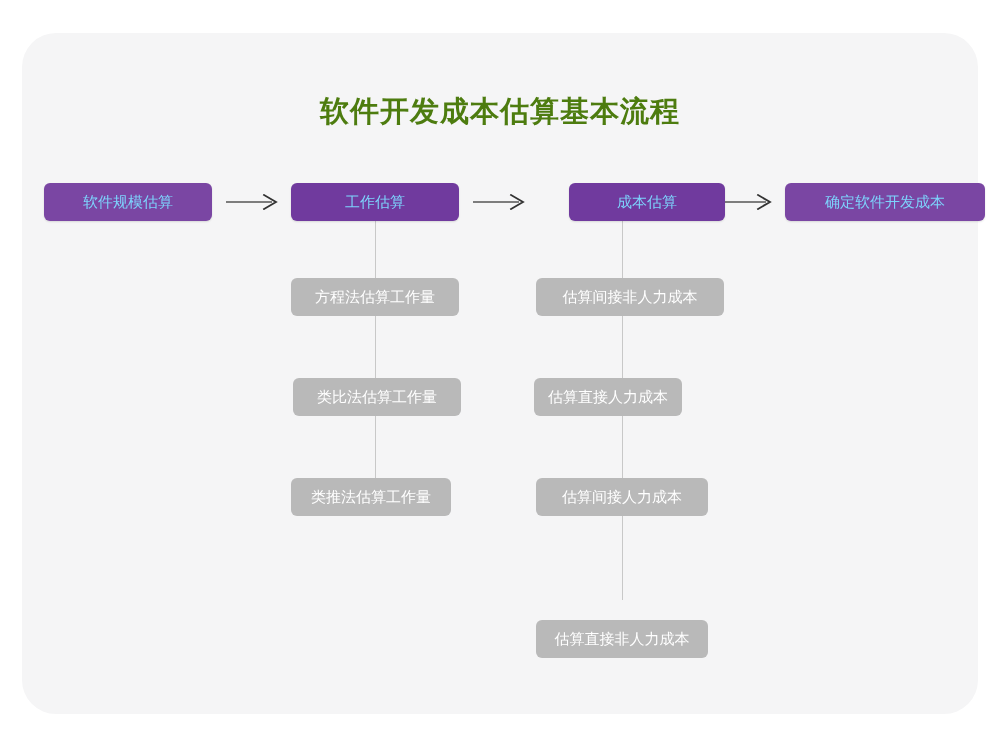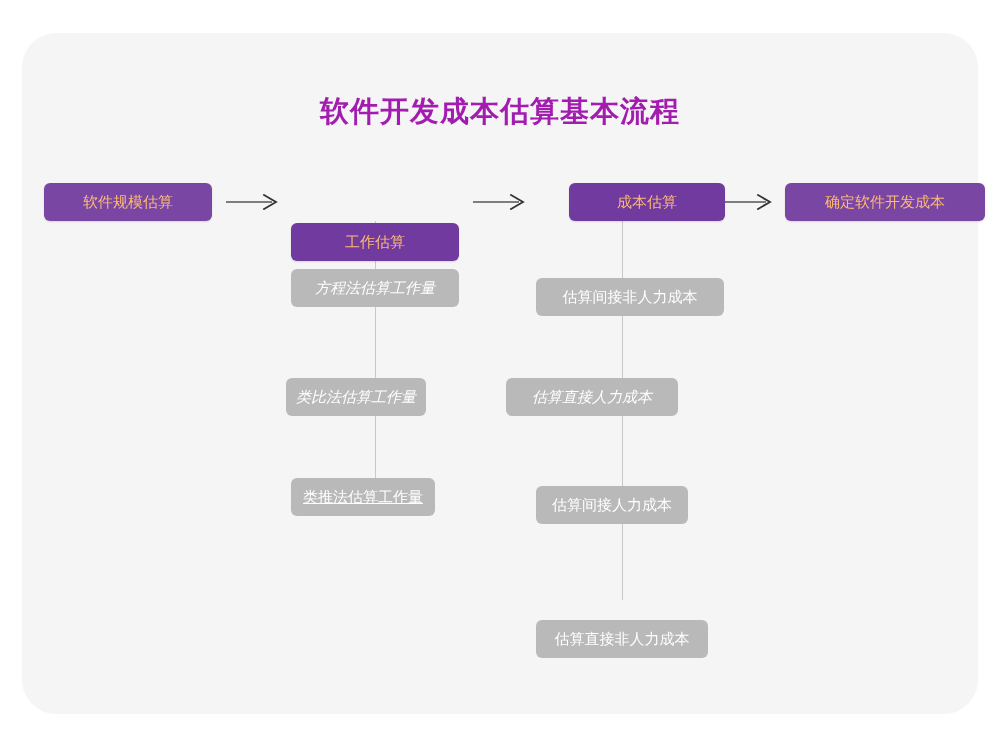--- a/index.html
+++ b/index.html
@@ -37,37 +37,37 @@
     height: 750px;
   }
   .title {
     position: absolute;
     left: 0;
     top: 92px;
     width: 1000px;
     text-align: center;
     font-size: 29px;
     font-weight: 600;
-    color: #a21caf;
+    color: #4d7c0f;
     letter-spacing: 1px;
     white-space: nowrap;
   }
   
   .connector {
     position: absolute;
     width: 1px;
     background: #c8c8c8;
   }
   
   .node-main {
     position: absolute;
     height: 38px;
     line-height: 38px;
     background: #703a9e;
-    color: #fdba74;
+    color: #7dd3fc;
     border-radius: 6px;
     text-align: center;
     font-size: 15px;
     white-space: nowrap;
     box-shadow: 0 1px 2px rgba(0,0,0,0.12);
   }
   .node-main.light {
     background: #7a46a3;
   }
   
@@ -122,26 +122,26 @@
         </div>
         <div class="arrow" style="left: 716px; top: 192px; width: 60px;">
           <svg width="60" height="16" viewBox="0 0 60 16">
             <line x1="4" y1="8" x2="50" y2="8" stroke="#555" stroke-width="1.4"></line>
             <polyline points="42,1 54,8 42,15" fill="none" stroke="#333" stroke-width="1.8" stroke-linecap="square"></polyline>
           </svg>
         </div>
       </div>
     <div id="node-layer">
         <div class="node-main light" style="left: 44px; top: 183px; width: 168px;">软件规模估算</div>
-        <div class="node-main" style="left: 291px; top: 183px; width: 168px; margin-top: 40px;">工作估算</div>
+        <div class="node-main" style="left: 291px; top: 183px; width: 168px;">工作估算</div>
         <div class="node-main" style="left: 569px; top: 183px; width: 156px;">成本估算</div>
         <div class="node-main light" style="left: 785px; top: 183px; width: 200px;">确定软件开发成本</div>
-        <div class="node-sub" style="left: 291px; top: 269px; width: 168px; font-style: italic;">方程法估算工作量</div>
-        <div class="node-sub" style="left: 286px; top: 378px; width: 140px; font-style: italic;">类比法估算工作量</div>
-        <div class="node-sub" style="left: 291px; top: 478px; width: 144px; text-decoration: underline;">类推法估算工作量</div>
+        <div class="node-sub" style="left: 291px; top: 278px; width: 168px;">方程法估算工作量</div>
+        <div class="node-sub" style="left: 293px; top: 378px; width: 168px;">类比法估算工作量</div>
+        <div class="node-sub" style="left: 291px; top: 478px; width: 160px;">类推法估算工作量</div>
         <div class="node-sub" style="left: 536px; top: 278px; width: 188px;">估算间接非人力成本</div>
-        <div class="node-sub" style="left: 506px; top: 378px; width: 172px; font-style: italic;">估算直接人力成本</div>
-        <div class="node-sub" style="left: 536px; top: 478px; width: 152px; margin-top: 8px;">估算间接人力成本</div>
+        <div class="node-sub" style="left: 534px; top: 378px; width: 148px;">估算直接人力成本</div>
+        <div class="node-sub" style="left: 536px; top: 478px; width: 172px;">估算间接人力成本</div>
         <div class="node-sub" style="left: 536px; top: 580px; width: 172px; margin-top: 40px;">估算直接非人力成本</div>
       </div>
 
   </div>
 </div>
 
 </body></html>

